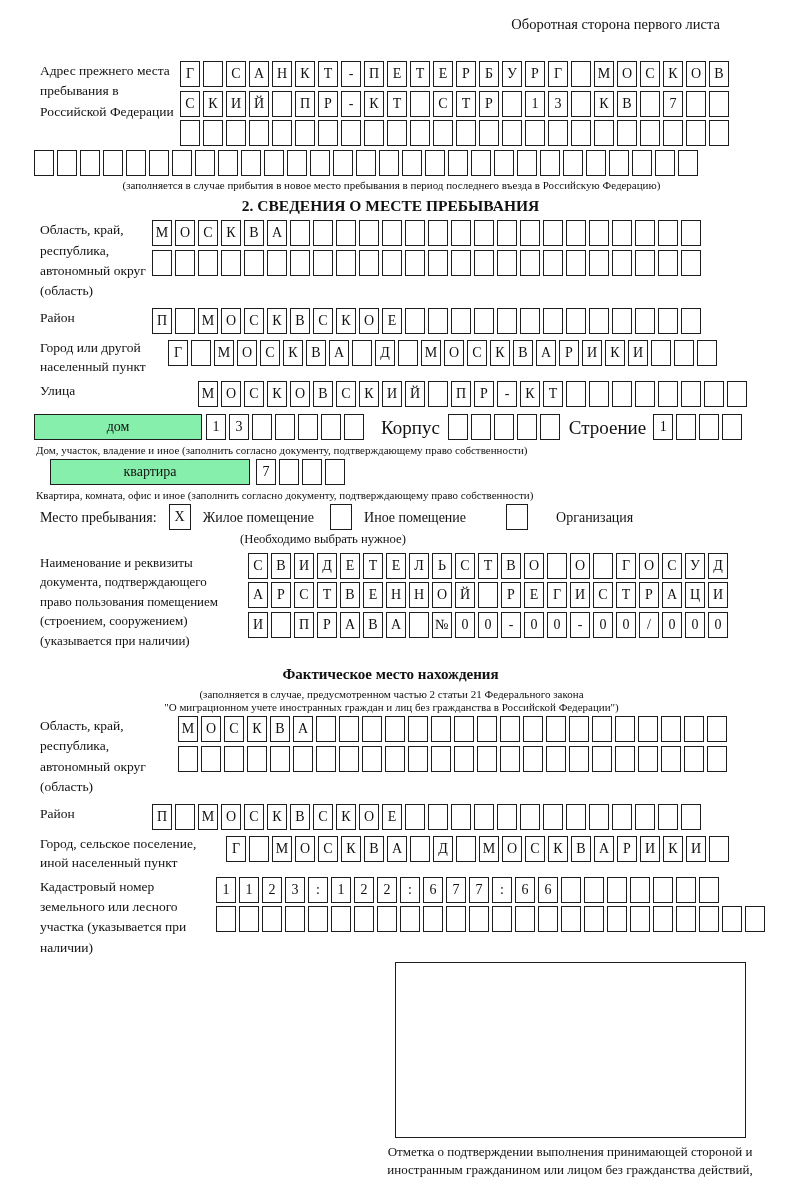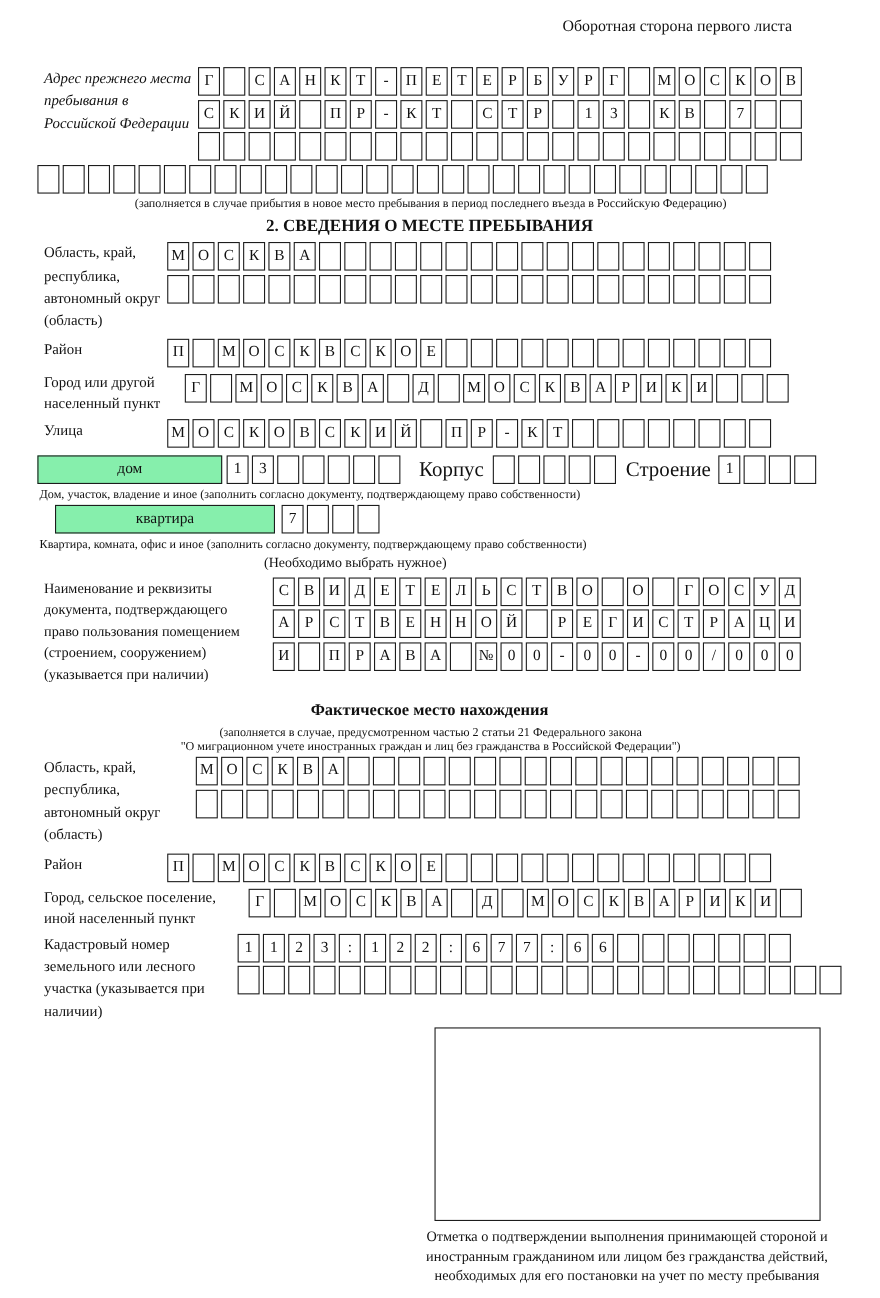--- a/index.html
+++ b/index.html
@@ -12,21 +12,21 @@
     box-sizing:border-box;
     padding:16px 33px 0 34px;
     overflow:hidden;
   }
   .hdr-note{ text-align:right; font-size:14.5px; padding-right:27px; }
   .frow{ display:flex; align-items:flex-start; }
   .lbl{ font-size:13.5px; line-height:1.5; flex:0 0 auto; box-sizing:border-box; padding-left:6px; }
   .w118{ flex-basis:118px; }
   .w134{ flex-basis:134px; }
   .w144{ flex-basis:144px; }
-  .w146{ flex-basis:146px;font-style:italic; }
+  .w146{ flex-basis:146px; }
   .w182{ flex-basis:182px; }
   .w192{ flex-basis:192px; }
   .w214{ flex-basis:214px; padding-right:16px; font-size:13px; }
   .cellrow{ white-space:nowrap; height:27.2px; margin-bottom:2.4px; }
   .cell{
     display:inline-flex; align-items:center; justify-content:center;
     width:18px; height:24px; border:1.6px solid #1d1d1d;
     margin-right:3px; font-size:14px; vertical-align:top;
     box-sizing:content-box; background:#fff;
   }
@@ -87,35 +87,44 @@
   <div class="frow" style="margin-top:7px;">
     <div class="lbl w118">Район</div>
     <div class="cellrow"><span class="cell">П</span><span class="cell"></span><span class="cell">М</span><span class="cell">О</span><span class="cell">С</span><span class="cell">К</span><span class="cell">В</span><span class="cell">С</span><span class="cell">К</span><span class="cell">О</span><span class="cell">Е</span><span class="cell"></span><span class="cell"></span><span class="cell"></span><span class="cell"></span><span class="cell"></span><span class="cell"></span><span class="cell"></span><span class="cell"></span><span class="cell"></span><span class="cell"></span><span class="cell"></span><span class="cell"></span><span class="cell"></span></div>
   </div>
 
   <div class="frow">
     <div class="lbl w134" style="line-height:1.45;">Город или другой населенный пункт</div>
     <div class="cellrow" style="margin-top:2px;"><span class="cell">Г</span><span class="cell"></span><span class="cell">М</span><span class="cell">О</span><span class="cell">С</span><span class="cell">К</span><span class="cell">В</span><span class="cell">А</span><span class="cell"></span><span class="cell">Д</span><span class="cell"></span><span class="cell">М</span><span class="cell">О</span><span class="cell">С</span><span class="cell">К</span><span class="cell">В</span><span class="cell">А</span><span class="cell">Р</span><span class="cell">И</span><span class="cell">К</span><span class="cell">И</span><span class="cell"></span><span class="cell"></span><span class="cell"></span></div>
   </div>
 
-  <div class="frow" style="margin-top:4px;">
+  <div class="frow" style="margin-top:4px;gap:46px;">
     <div class="lbl w118">Улица</div>
     <div class="cellrow"><span class="cell">М</span><span class="cell">О</span><span class="cell">С</span><span class="cell">К</span><span class="cell">О</span><span class="cell">В</span><span class="cell">С</span><span class="cell">К</span><span class="cell">И</span><span class="cell">Й</span><span class="cell"></span><span class="cell">П</span><span class="cell">Р</span><span class="cell">-</span><span class="cell">К</span><span class="cell">Т</span><span class="cell"></span><span class="cell"></span><span class="cell"></span><span class="cell"></span><span class="cell"></span><span class="cell"></span><span class="cell"></span><span class="cell"></span></div>
   </div>
 
   <div style="white-space:nowrap; margin-top:3px; height:29px;">
     <span class="labelbox dom-box">дом</span><span style="display:inline-block;width:4px;"></span><span class="cellrow" style="display:inline-block;"><span class="cell">1</span><span class="cell">3</span><span class="cell"></span><span class="cell"></span><span class="cell"></span><span class="cell"></span><span class="cell"></span></span><span class="inline-lbl" style="margin-left:14px;">Корпус</span><span style="display:inline-block;width:8px;"></span><span class="cellrow" style="display:inline-block;"><span class="cell"></span><span class="cell"></span><span class="cell"></span><span class="cell"></span><span class="cell"></span></span><span class="inline-lbl" style="margin-left:6px;">Строение</span><span style="display:inline-block;width:7px;"></span><span class="cellrow" style="display:inline-block;"><span class="cell">1</span><span class="cell"></span><span class="cell"></span><span class="cell"></span></span>
   </div>
   <div class="caption">Дом, участок, владение и иное (заполнить согласно документу, подтверждающему право собственности)</div>
 
   <div style="white-space:nowrap; margin-top:1px; height:29px;padding-left:16px;">
     <span class="labelbox kv-box">квартира</span><span style="display:inline-block;width:6px;"></span><span class="cellrow" style="display:inline-block;"><span class="cell">7</span><span class="cell"></span><span class="cell"></span><span class="cell"></span></span>
   </div>
   <div class="caption">Квартира, комната, офис и иное (заполнить согласно документу, подтверждающему право собственности)</div>
 
+  <div style="white-space:nowrap; margin-top:2px; height:28px;">
+    <span class="inline-lbl" style="margin-left:6px; font-size:14px;">Место пребывания:</span>
+    <span class="chk" style="margin-left:8px;">X</span>
+    <span class="inline-lbl" style="margin-left:8px; font-size:14px;">Жилое помещение</span>
+    <span class="chk" style="margin-left:12px;"></span>
+    <span class="inline-lbl" style="margin-left:8px; font-size:14px;">Иное помещение</span>
+    <span class="chk" style="margin-left:36px;"></span>
+    <span class="inline-lbl" style="margin-left:24px; font-size:14px;">Организация</span>
+  </div>
   <div class="note-sm" style="margin-left:206px;">(Необходимо выбрать нужное)</div>
 
   <div class="frow" style="margin-top:6px;">
     <div class="lbl w214">Наименование и реквизиты документа, подтверждающего право пользования помещением (строением, сооружением) (указывается при наличии)</div>
     <div>
       <div class="cellrow"><span class="cell">С</span><span class="cell">В</span><span class="cell">И</span><span class="cell">Д</span><span class="cell">Е</span><span class="cell">Т</span><span class="cell">Е</span><span class="cell">Л</span><span class="cell">Ь</span><span class="cell">С</span><span class="cell">Т</span><span class="cell">В</span><span class="cell">О</span><span class="cell"></span><span class="cell">О</span><span class="cell"></span><span class="cell">Г</span><span class="cell">О</span><span class="cell">С</span><span class="cell">У</span><span class="cell">Д</span></div>
       <div class="cellrow"><span class="cell">А</span><span class="cell">Р</span><span class="cell">С</span><span class="cell">Т</span><span class="cell">В</span><span class="cell">Е</span><span class="cell">Н</span><span class="cell">Н</span><span class="cell">О</span><span class="cell">Й</span><span class="cell"></span><span class="cell">Р</span><span class="cell">Е</span><span class="cell">Г</span><span class="cell">И</span><span class="cell">С</span><span class="cell">Т</span><span class="cell">Р</span><span class="cell">А</span><span class="cell">Ц</span><span class="cell">И</span></div>
       <div class="cellrow"><span class="cell">И</span><span class="cell"></span><span class="cell">П</span><span class="cell">Р</span><span class="cell">А</span><span class="cell">В</span><span class="cell">А</span><span class="cell"></span><span class="cell">№</span><span class="cell">0</span><span class="cell">0</span><span class="cell">-</span><span class="cell">0</span><span class="cell">0</span><span class="cell">-</span><span class="cell">0</span><span class="cell">0</span><span class="cell">/</span><span class="cell">0</span><span class="cell">0</span><span class="cell">0</span></div>
     </div>
   </div>

